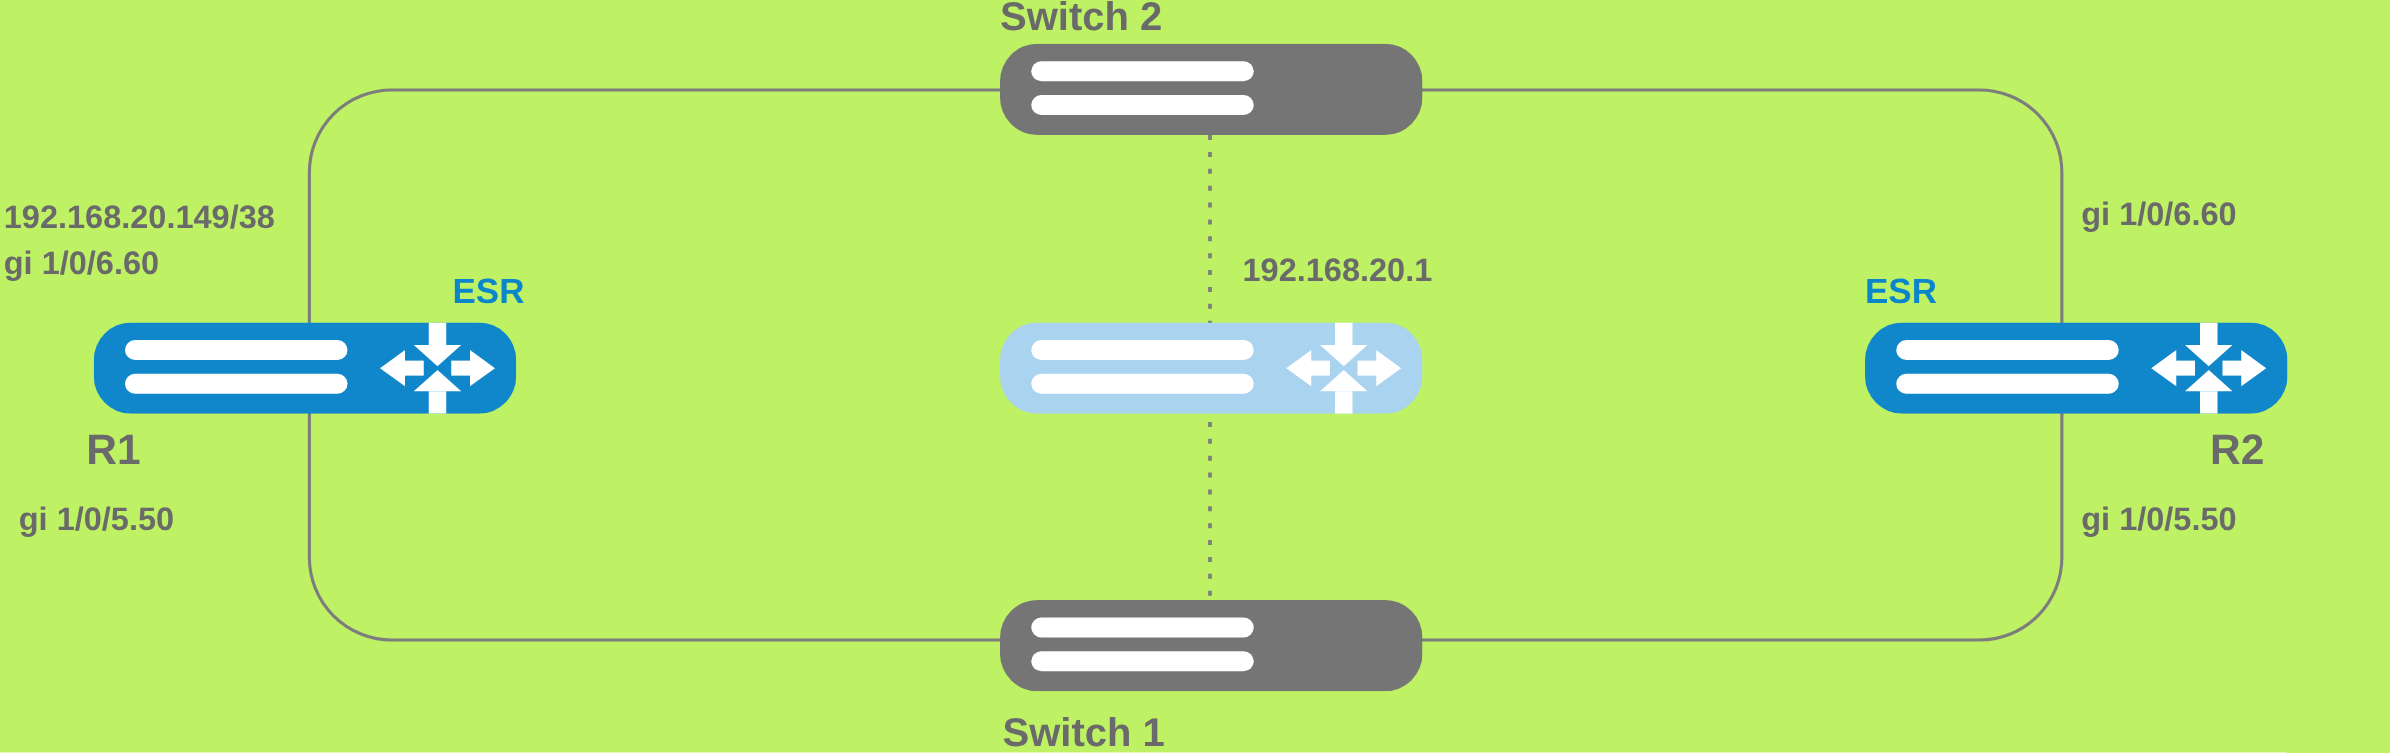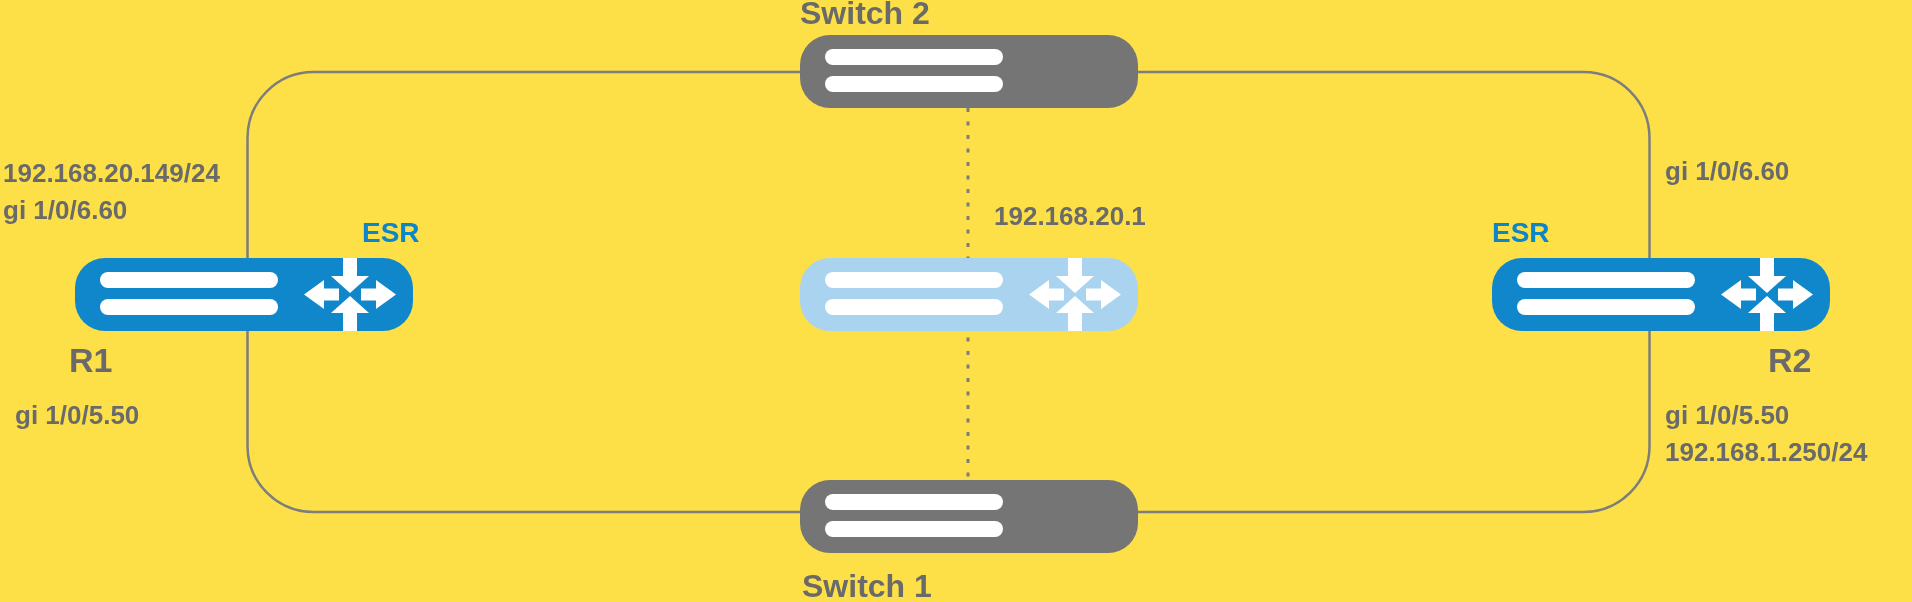--- a/index.html
+++ b/index.html
@@ -1,21 +1,21 @@
 <!DOCTYPE html>
 <html style="--router_blue: #1187cb; --virtual_router_blue: #a9d3ef; --switch_gray: #757575; --line_gray: #7d7d7d; --label_gray: #6a6a6a; --esr_blue: #0c86cb;"><head>
 <meta charset="utf-8">
 <style>
   html, body { margin: 0; padding: 0; background: #ffffff; }
 
   .canvas {
     position: relative;
     width: 1912px;
     height: 602px;
-    background: #fde047;
+    background: #bef264;
     font-family: "Liberation Sans", sans-serif;
     font-weight: 700;
     overflow: hidden;
   }
 
   svg.lines-layer {
     position: absolute;
     left: 0; top: 0;
     width: 1912px; height: 602px;
   }
@@ -173,34 +173,33 @@
         <rect x="286" y="30.5" width="16" height="12"></rect>
         <polygon points="301,22 301,51 321,36.5"></polygon>
       </g>
     </svg>
   </div>
 
   <div class="lbl lbl-device" id="switch2-label">Switch 2</div>
   <div class="lbl lbl-device" id="switch1-label">Switch 1</div>
 
   <div class="lbl" id="r1-ip-top">
-    <div>192.168.20.149/24</div>
+    <div>192.168.20.149/38</div>
     <div>gi 1/0/6.60</div>
   </div>
   <div class="lbl lbl-esr" id="r1-esr-label">ESR</div>
   <div class="lbl lbl-name" id="r1-name">R1</div>
   <div class="lbl" id="r1-ip-bottom">
     <div>gi 1/0/5.50</div>
   </div>
 
   <div class="lbl" id="vr-ip-top">192.168.20.1</div>
 
   <div class="lbl" id="r2-ip-top">
     <div>gi 1/0/6.60</div>
   </div>
   <div class="lbl lbl-esr" id="r2-esr-label">ESR</div>
   <div class="lbl lbl-name" id="r2-name">R2</div>
   <div class="lbl" id="r2-ip-bottom">
     <div>gi 1/0/5.50</div>
-    <div>192.168.1.250/24</div>
   </div>
 
 </div>
 
 </body></html>

